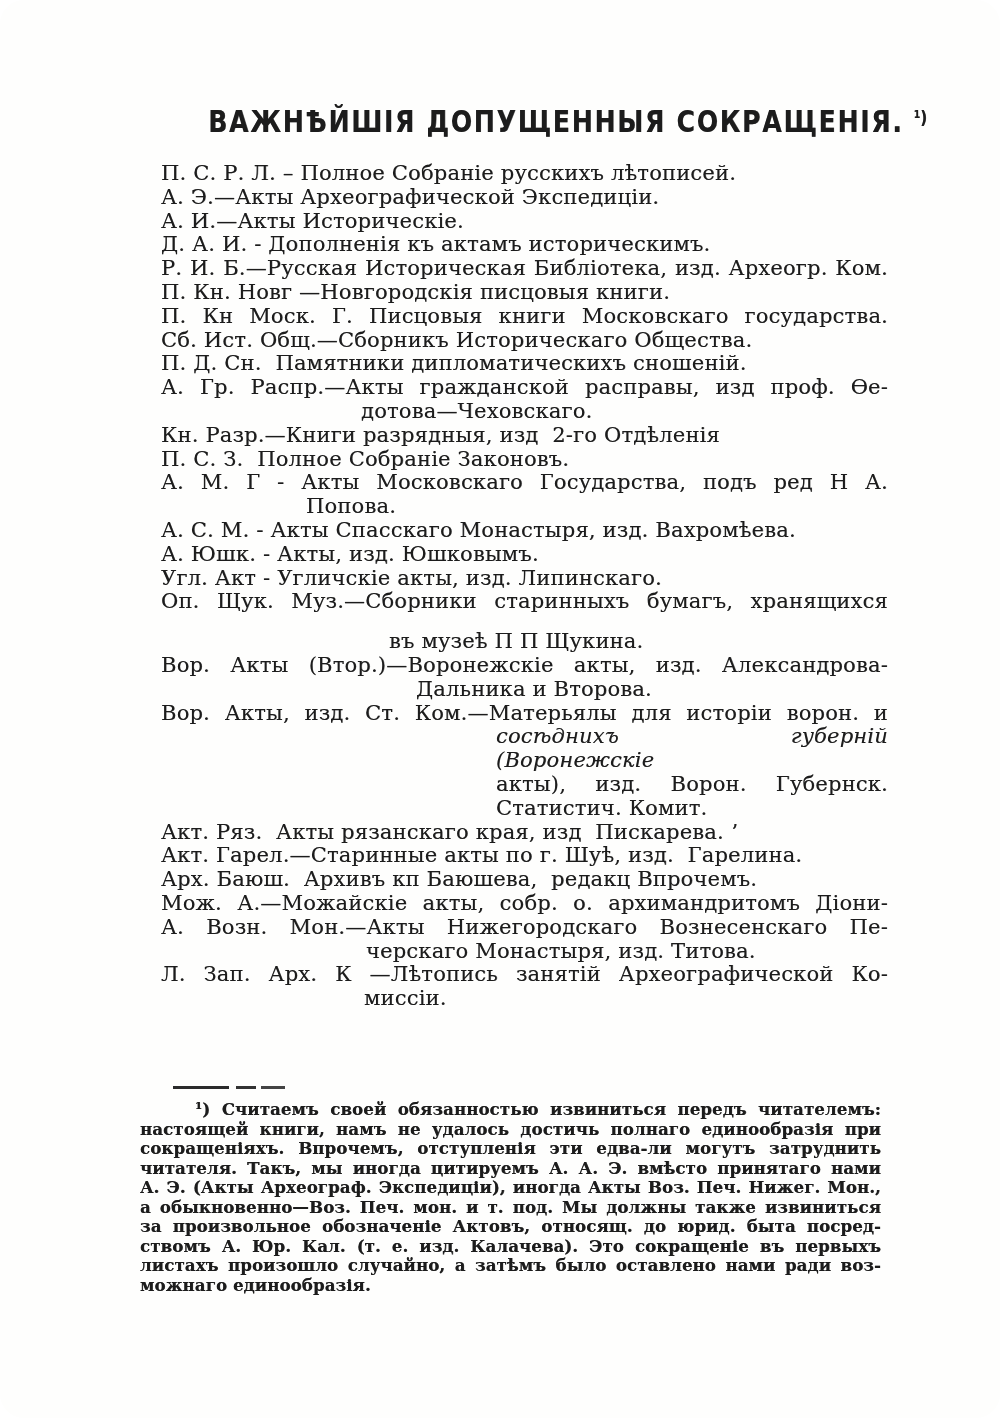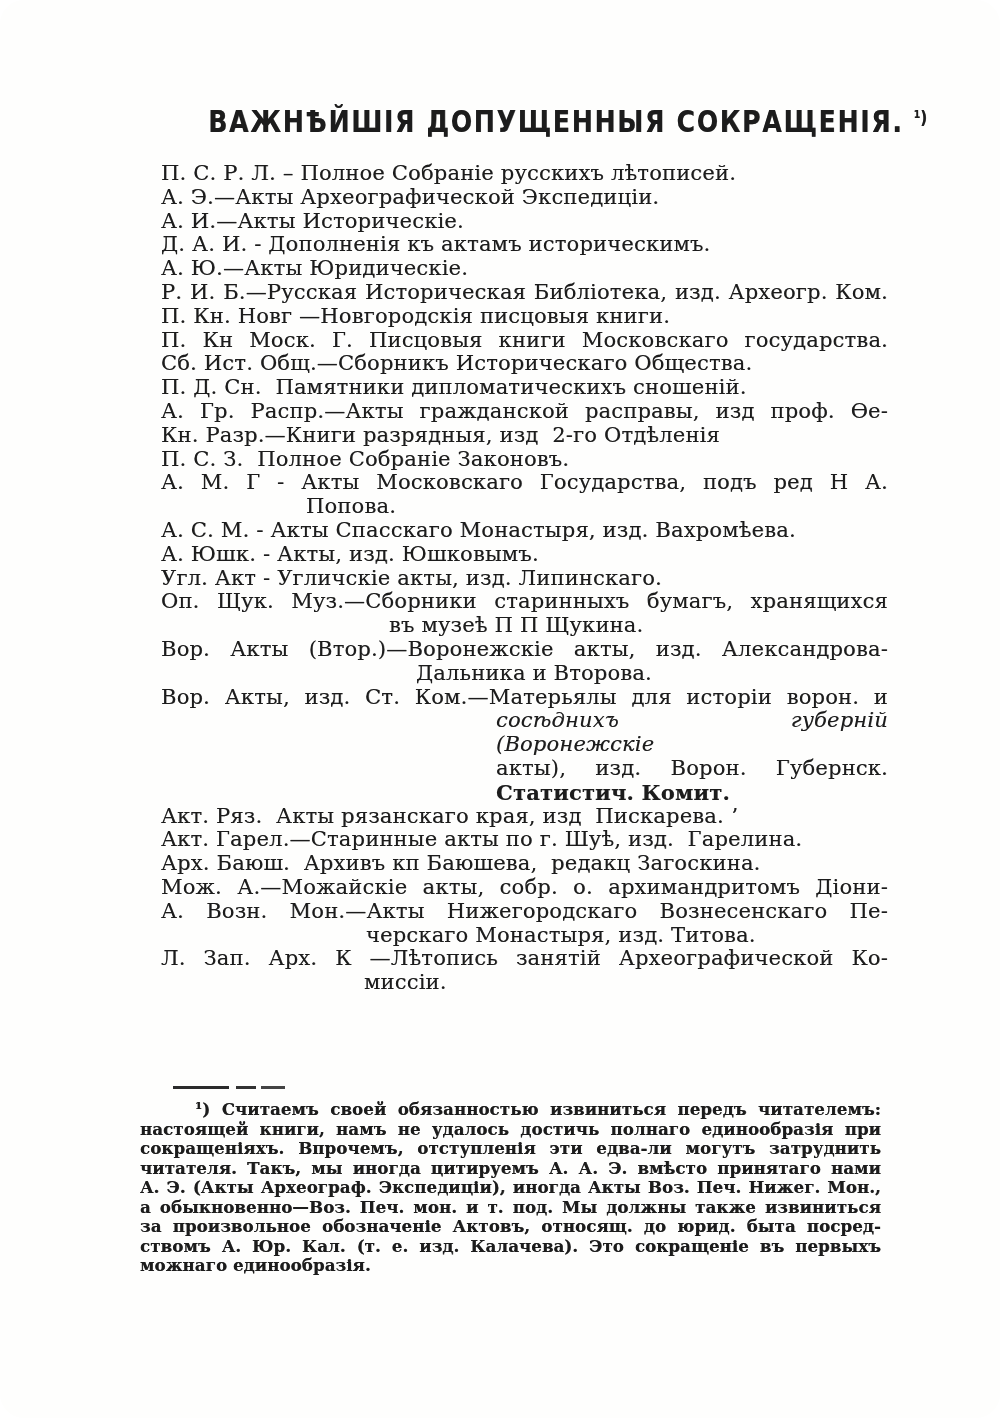--- a/index.html
+++ b/index.html
@@ -69,59 +69,60 @@
 
   <div class="title">
     <span>ВАЖНѢЙШІЯ ДОПУЩЕННЫЯ СОКРАЩЕНІЯ.</span><span class="fnmark">¹)</span>
   </div>
 
   <div class="list" id="list">
       <div class="line">П. С. Р. Л. – Полное Собраніе русскихъ лѣтописей.</div>
       <div class="line">А. Э.—Акты Археографической Экспедиціи.</div>
       <div class="line">А. И.—Акты Историческіе.</div>
       <div class="line">Д. А. И. - Дополненія къ актамъ историческимъ.</div>
-      <div class="line">А. Ю.—Акты Юридическіе.</div>
       <div class="line j">Р. И. Б.—Русская Историческая Библіотека, изд. Археогр. Ком.</div>
       <div class="line">П. Кн. Новг —Новгородскія писцовыя книги.</div>
       <div class="line j">П. Кн Моск. Г.  Писцовыя книги Московскаго государства.</div>
       <div class="line">Сб. Ист. Общ.—Сборникъ Историческаго Общества.</div>
       <div class="line">П. Д. Сн.  Памятники дипломатическихъ сношеній.</div>
       <div class="line j">А. Гр. Распр.—Акты гражданской расправы, изд проф. Ѳе-</div>
+      <div class="line" style="padding-left: 200px;">дотова—Чеховскаго.</div>
       <div class="line">Кн. Разр.—Книги разрядныя, изд  2-го Отдѣленія</div>
       <div class="line">П. С. З.  Полное Собраніе Законовъ.</div>
       <div class="line j">А. М. Г -  Акты Московскаго Государства, подъ ред Н А.</div>
       <div class="line" style="padding-left: 145px;">Попова.</div>
       <div class="line">А. С. М. - Акты Спасскаго Монастыря, изд. Вахромѣева.</div>
       <div class="line">А. Юшк. - Акты, изд. Юшковымъ.</div>
       <div class="line">Угл. Акт - Угличскіе акты, изд. Липинскаго.</div>
       <div class="line j">Оп. Щук. Муз.—Сборники старинныхъ бумагъ, хранящихся</div>
-      <div class="line" style="padding-left: 228px;">въ музеѣ П П Щукина.</div>
+      <div class="line" style="padding-left: 228px; margin-top: 16px;">въ музеѣ П П Щукина.</div>
       <div class="line j">Вор. Акты (Втор.)—Воронежскіе акты, изд. Александрова-</div>
       <div class="line" style="padding-left: 255px;">Дальника и Второва.</div>
       <div class="line j">Вор. Акты, изд. Ст. Ком.—Матерьялы для исторіи ворон. и</div>
       <div class="line j" style="padding-left: 335px; font-style: italic;">сосѣднихъ губерній (Воронежскіе</div>
       <div class="line j" style="padding-left: 335px;">акты), изд. Ворон. Губернск.</div>
-      <div class="line" style="padding-left: 335px; font-weight: bold;">Статистич. Комит.</div>
+      <div class="line" style="padding-left: 335px;">Статистич. Комит.</div>
       <div class="line">Акт. Ряз.  Акты рязанскаго края, изд  Пискарева. ʼ</div>
       <div class="line">Акт. Гарел.—Старинные акты по г. Шуѣ, изд.  Гарелина.</div>
-      <div class="line">Арх. Баюш.  Архивъ кп Баюшева,  редакц Загоскина.</div>
+      <div class="line">Арх. Баюш.  Архивъ кп Баюшева,  редакц Впрочемъ.</div>
       <div class="line j">Мож. А.—Можайскіе акты, собр. о. архимандритомъ Діони-</div>
       <div class="line j">А. Возн. Мон.—Акты Нижегородскаго Вознесенскаго Пе-</div>
       <div class="line" style="padding-left: 205px;">черскаго Монастыря, изд. Титова.</div>
       <div class="line j">Л. Зап. Арх.  К —Лѣтопись занятій Археографической Ко-</div>
       <div class="line" style="padding-left: 203px;">миссіи.</div>
     </div>
 
   <div class="fnsep"></div>
 
   <div class="footnote" id="footnote">
       <div class="line j" style="padding-left: 55px;">¹) Считаемъ своей обязанностью извиниться передъ читателемъ:</div>
       <div class="line j">настоящей книги, намъ не удалось достичь полнаго единообразія при</div>
       <div class="line j">сокращеніяхъ. Впрочемъ, отступленія эти едва-ли могутъ затруднить</div>
       <div class="line j">читателя. Такъ, мы иногда цитируемъ А. А. Э. вмѣсто принятаго нами</div>
       <div class="line j">А. Э. (Акты Археограф. Экспедиціи), иногда Акты Воз. Печ. Нижег. Мон.,</div>
       <div class="line j">а обыкновенно—Воз. Печ. мон. и т. под. Мы должны также извиниться</div>
       <div class="line j">за произвольное обозначеніе Актовъ, относящ. до юрид. быта посред-</div>
       <div class="line j">ствомъ А. Юр. Кал. (т. е. изд. Калачева). Это сокращеніе въ первыхъ</div>
+      <div class="line j">листахъ произошло случайно, а затѣмъ было оставлено нами ради воз-</div>
       <div class="line">можнаго единообразія.</div>
     </div>
 
 </div>
 
 </body></html>

